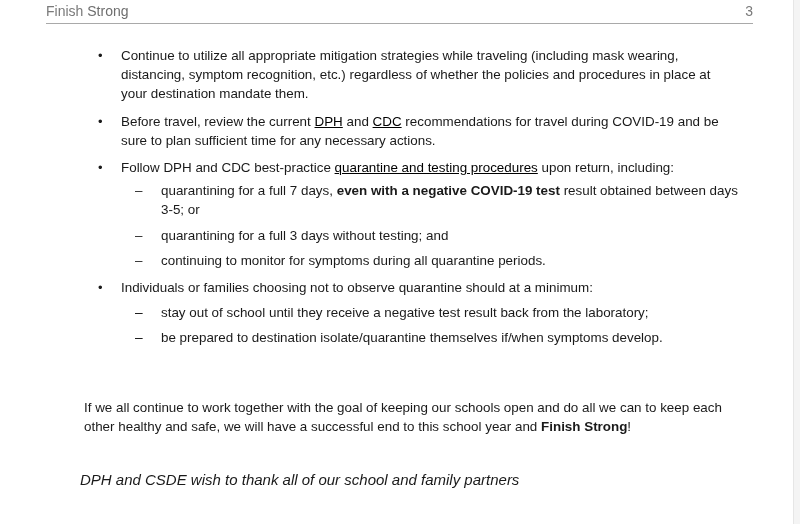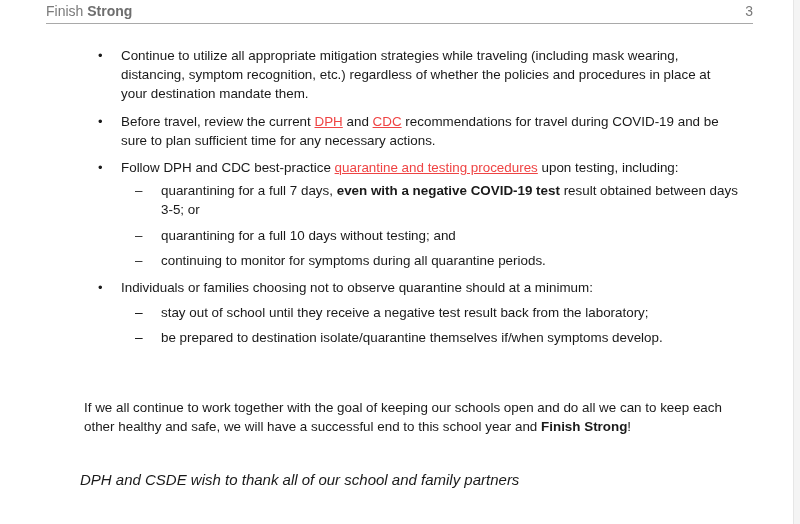--- a/index.html
+++ b/index.html
@@ -15,38 +15,38 @@
       background: #f4f4f4; border-left: 1px solid #e6e6e6;
     }
     .header {
       position: absolute; left: 46px; top: 0; width: 707px; height: 23px;
       border-bottom: 1.5px solid #a9a9a9;
     }
     .header-title {
       position: absolute; left: 0; top: 3px;
       font-size: 14px; color: #7a7a7a;
     }
-    .header-title b { color: #6e6e6e; font-weight: bold; margin-top: 10px; }
+    .header-title b { color: #6e6e6e; font-weight: normal; margin-top: 10px; }
     .page-number {
       position: absolute; right: 0; top: 3px;
       font-size: 14px; color: #7a7a7a;
     }
     .content {
       position: absolute; left: 80px; top: 46px; width: 660px;
       font-size: 13.4px; line-height: 19.2px;
     }
     ul.bullets { list-style: none; margin: 0; padding: 0; }
     ul.bullets > li { position: relative; padding-left: 41px; margin-bottom: 8px; }
     ul.bullets > li > .bullet-mark {
       position: absolute; left: 18px; top: 0; font-size: 13px;
     }
     ul.dashes { list-style: none; margin: 4px 0 0 0; padding: 0; }
     ul.dashes > li { position: relative; padding-left: 40px; margin-bottom: 6px; }
     ul.dashes > li > .dash-mark { position: absolute; left: 14px; top: 0; }
-    a.link { color: #ef4444; text-decoration: underline; }
+    a.link { color: #000000; text-decoration: underline; }
     .closing {
       position: absolute; left: 84px; top: 398px; width: 660px;
       font-size: 13.4px; line-height: 19.4px;
     }
     .thanks {
       position: absolute; left: 80px; top: 470px; width: 660px;
       font-style: italic;
       font-size: 15px; line-height: 19.4px;
     }
   </style>
@@ -68,29 +68,29 @@
     <li>
       <span class="bullet-mark">•</span>
       <span>Continue to utilize all appropriate mitigation strategies while traveling (including mask wearing, distancing, symptom recognition, etc.) regardless of whether the policies and procedures in place at your destination mandate them.</span>
     </li>
     <li>
       <span class="bullet-mark">•</span>
       <span>Before travel, review the current </span><a class="link">DPH</a><span> and </span><a class="link">CDC</a><span> recommendations for travel during COVID-19 and be sure to plan sufficient time for any necessary actions.</span>
     </li>
     <li>
       <span class="bullet-mark">•</span>
-      <span>Follow DPH and CDC best-practice </span><a class="link">quarantine and testing procedures</a><span> upon testing, including:</span>
+      <span>Follow DPH and CDC best-practice </span><a class="link">quarantine and testing procedures</a><span> upon return, including:</span>
       <ul class="dashes">
         <li>
           <span class="dash-mark">–</span>
           <span>quarantining for a full 7 days, </span><b>even with a negative COVID-19 test</b><span> result obtained between days 3-5; or</span>
         </li>
         <li>
           <span class="dash-mark">–</span>
-          <span>quarantining for a full 10 days without testing; and</span>
+          <span>quarantining for a full 3 days without testing; and</span>
         </li>
         <li>
           <span class="dash-mark">–</span>
           <span>continuing to monitor for symptoms during all quarantine periods.</span>
         </li>
       </ul>
     </li>
     <li>
       <span class="bullet-mark">•</span>
       <span>Individuals or families choosing not to observe quarantine should at a minimum:</span>

